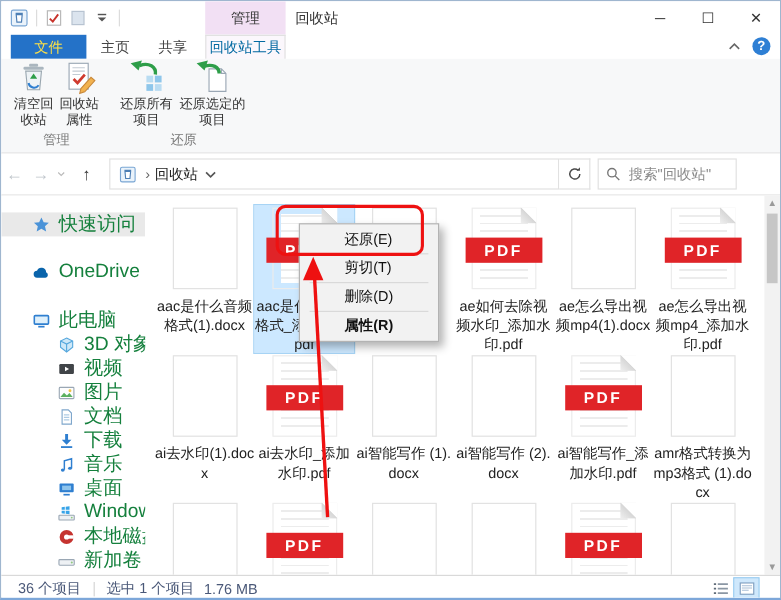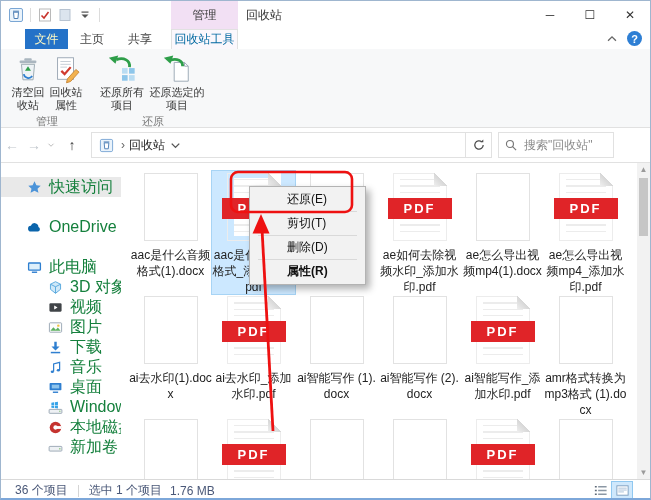--- a/index.html
+++ b/index.html
@@ -14,29 +14,29 @@
   .qat{display:flex;align-items:center;gap:4px;padding-left:7px;}
   .qat .ic{width:16px;height:16px;}
   .qat-sep{width:1px;height:14px;background:#dcdcdc;margin:0 2px;}
   .ctx-tab{position:absolute;left:170px;top:0;width:67px;height:28px;background:#f2e0f4;color:#3b3b3b;font-size:12px;display:flex;align-items:center;justify-content:center;}
   .win-title{position:absolute;left:245px;top:0;height:28px;display:flex;align-items:center;font-size:12px;color:#333;}
   .win-controls{position:absolute;right:0;top:0;height:28px;display:flex;}
   .wc{width:40px;height:28px;display:flex;align-items:center;justify-content:center;font-size:12px;color:#333;}
 
   
   .tabrow{position:absolute;left:0;top:28px;width:100%;height:20px;background:#fff;display:flex;align-items:stretch;font-size:12px;}
-  .tab-file{width:43px;margin-left:24px;background:#2472c8;color:#fef9c3;display:flex;align-items:center;justify-content:center;}
+  .tab-file{width:63px;margin-left:8px;background:#2472c8;color:#fde047;display:flex;align-items:center;justify-content:center;}
   .tab{padding:0 12px;display:flex;align-items:center;color:#444;}
   .tab-tool{position:absolute;left:170px;top:0;width:67px;height:20px;background:#fbf7fc;border:1px solid #e1e1e1;border-bottom:none;display:flex;align-items:center;justify-content:center;color:#0369a1;}
   .tabrow-right{position:absolute;right:8px;top:2px;display:flex;align-items:center;gap:8px;}
   .collapse-ic{width:14px;height:14px;color:#666}
   .help-ic{width:15px;height:15px;background:#2e7fd4;border-radius:50%;color:#fff;font-size:11px;font-weight:bold;display:flex;align-items:center;justify-content:center;}
 
   
-  .ribbon{position:absolute;left:0;top:48px;width:100%;height:79px;background:#f7f8f9;border-bottom:1px solid #e1e1e1;display:flex;align-items:flex-start;padding-left:4px;}
+  .ribbon{position:absolute;left:0;top:48px;width:100%;height:79px;background:#f7f8f9;border-bottom:1px solid #e1e1e1;display:flex;align-items:flex-end;padding-left:4px;}
   .rgroup{display:flex;flex-direction:column;align-items:center;padding:2px 4px 0 4px;}
   .rbtns{display:flex;flex:1;align-items:flex-start;}
   .rbtn{display:flex;flex-direction:column;align-items:center;padding-top:3px;cursor:default;}
   .rbtn .ic{width:30px;height:30px;}
   .rlabel{font-size:11px;color:#333;text-align:center;line-height:13px;margin-top:2px;word-break:break-all;}
   .rgl{font-size:11px;color:#777;padding:2px 0 3px 0;}
   .rsep{width:1px;background:#e3e3e3;margin:4px 2px;}
 
   
   .addrbar{position:absolute;left:0;top:127px;width:100%;height:35px;background:#fff;border-bottom:1px solid #e1e1e1;display:flex;align-items:center;font-size:12px;}
@@ -315,20 +315,29 @@
               <rect x="1.5" y="3" width="13" height="10" rx="0.8" fill="#fdfdfd" stroke="#9aa7b4"></rect>
               <path d="M2.5 11.5l3.2-3.8 2.6 2.6 2.2-2.2 2.9 3.4z" fill="#5cb05f"></path>
               <circle cx="11" cy="6" r="1.3" fill="#f2c341"></circle>
             </svg>
           </span>
           <span>图片</span>
         </div>
         <div class="side-item lvl1">
           <span class="ic" style="width: 15px; height: 15px;">
             <svg viewBox="0 0 16 16">
+              <path d="M4 1.7h5.5l2.8 2.8v9.8H4z" fill="#fff" stroke="#7fa7cc"></path>
+              <path d="M5.6 6.2h4.8M5.6 8.4h4.8M5.6 10.6h4.8" stroke="#aecbe4" stroke-width="1.1"></path>
+            </svg>
+          </span>
+          <span>文档</span>
+        </div>
+        <div class="side-item lvl1">
+          <span class="ic" style="width: 15px; height: 15px;">
+            <svg viewBox="0 0 16 16">
               <path d="M6.7 1.8h2.6v5.1h3L8 11.3 3.7 6.9h3z" fill="#2f7fd0"></path>
               <rect x="3" y="12.6" width="10" height="1.6" fill="#2f7fd0"></rect>
             </svg>
           </span>
           <span>下载</span>
         </div>
         <div class="side-item lvl1">
           <span class="ic" style="width: 15px; height: 15px;">
             <svg viewBox="0 0 16 16">
               <path d="M6 12.3V4.2l6.4-1.7v8.3" fill="none" stroke="#2f7fd0" stroke-width="1.3"></path>

